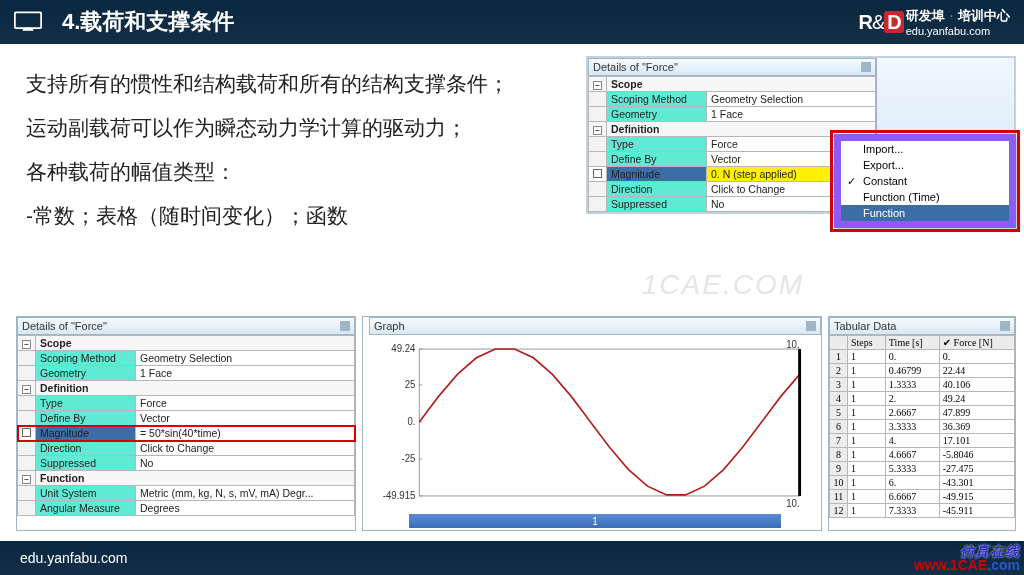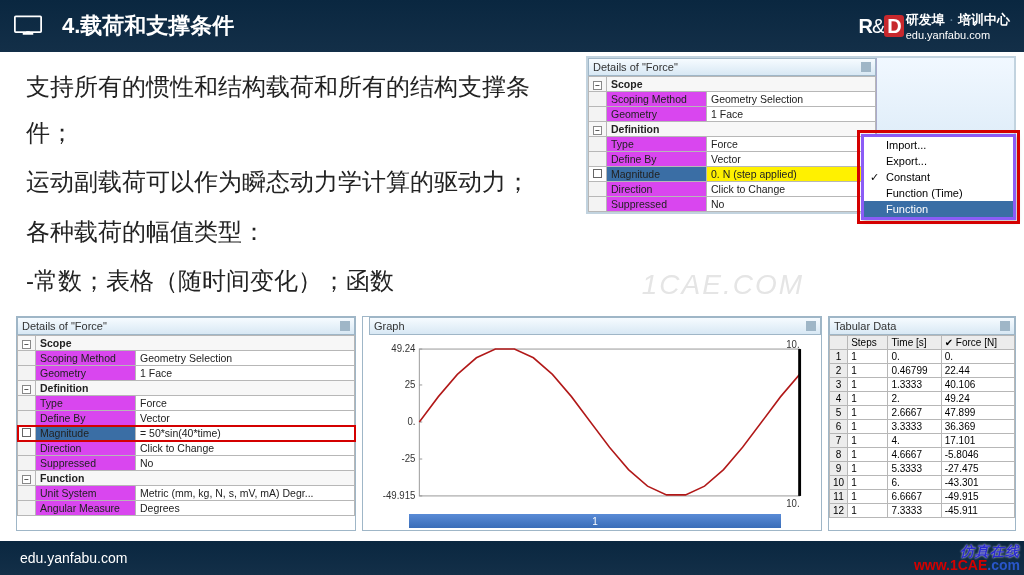--- a/index.html
+++ b/index.html
@@ -7,21 +7,21 @@
     width: 1024px;
     height: 575px;
     font-family: "Microsoft YaHei", Arial, sans-serif;
     background: #fff;
     position: relative;
     overflow: hidden;
   }
   
   .header {
     background: linear-gradient(#0a2740, #132f48);
-    height: 52px;
+    height: 44px;
     display: flex;
     align-items: center;
     color: #fff;
     padding: 0 14px;
     justify-content: space-between;
   }
   .header-left { display: flex; align-items: center; gap: 20px; }
   .monitor-icon svg { width: 28px; height: 22px; display:block; }
   .header-title { font-size: 22px; font-weight: bold; }
   .header-right { display:flex; align-items:center; gap:2px; }
@@ -32,21 +32,21 @@
   .brand-col { display:flex; flex-direction:column; line-height:1.1; }
   .brand-row { display:flex; align-items:center; gap:4px; }
   .sep { color:#5a7c95; }
   
   .body {
     position:absolute; top:44px; bottom:35px; left:0; right:0;
   }
   .intro-text {
     position:absolute;
     left:26px; top:20px; width:520px;
-    font-size:24px; line-height:1.9; color:#222;
+    font-size:21px; line-height:1.9; color:#222;
   }
   .intro-text p { margin-bottom:4px; }
   .watermark1 {
     position:absolute; right:220px; top:225px;
     color:#e5e5e5; font-size:28px; letter-spacing:2px; font-style:italic;
     z-index:0;
     margin-left:37px;
   }
   
   .upper-block {
@@ -63,28 +63,28 @@
   .panel-title .thumb { width:10px; height:10px; background:#9fb6c7; }
   table.prop {
     border-collapse: collapse;
     font-size:10.5px; width:100%; background:#fff;
   }
   table.prop td {
     border:1px solid #b7b7b7; padding:1px 4px; height:15px;
     color:#222;
   }
   table.prop .treecol { width:14px; text-align:center; color:#444; background:#f3f3f3;}
-  table.prop .labelcol { width:100px; background:#d946ef; }
+  table.prop .labelcol { width:100px; background:#5eead4; }
   table.prop .grouprow td { background:#f7f7f7; font-weight:bold; }
   .hl-yellow { background:#fff100 !important; }
   .hl-blue-label { background:#3a6ea5 !important; color:#fff; }
   .red-box { outline:2px solid #d40000; outline-offset:-1px; }
   .menu-popup {
-    position:absolute; right:-2px; top:76px; width:155px;
-    background:#fff; border:3px solid #8b5cf6; font-size:11px;
+    position:absolute; right:-2px; top:76px; width:182px;
+    background:#fff; border:7px solid #8b5cf6; font-size:11px;
     box-shadow:2px 2px 4px rgba(0,0,0,0.25);
     z-index:5;
     outline:3px solid #d40000; outline-offset:1px;
   }
   .menu-popup .mi { padding:2px 8px 2px 22px; position:relative; }
   .menu-popup .mi.check:before { content:"✓"; position:absolute; left:6px; }
   .menu-popup .mi.hl { background:#3a6ea5; color:#fff; }
   .upper-wrap { position:relative; display:flex; }
   .upper-left { width:288px; }
   .upper-right-bg { flex:1; background:linear-gradient(#f1f8ff,#cfe3f3); border-left:1px solid #aac; }
@@ -93,21 +93,21 @@
     position:absolute; left:16px; right:8px; top:272px; height:215px;
     display:flex; gap:6px;
   }
   .lower-panel { border:1px solid #9fb6c7; display:flex; flex-direction:column; background:#fff; }
   .lp-details { width:340px; }
   .lp-graph   { flex:1;padding-left:6px; }
   .lp-tabular { width:188px; }
   .graph-body { flex:1; position:relative; background:#fff; margin:4px; }
   .graph-body svg { width:100%; height:100%; }
   .graph-slider { height:14px; background:linear-gradient(#5a8bd6,#3a6db8); margin:0 40px 2px 40px; display:flex; align-items:center; justify-content:center; color:#fff; font-size:10px;}
-  .tab-scroll { flex:1; overflow:hidden; }
+  .tab-scroll { flex:1; overflow:hidden;font-family:Liberation Serif, serif; }
   table.tabdata { border-collapse:collapse; font-size:10px; width:100%; }
   table.tabdata td, table.tabdata th { border:1px solid #b7b7b7; padding:1px 3px; text-align:left; }
   table.tabdata th { background:#ececec; font-weight:normal; }
   table.tabdata td.idx { background:#ececec; text-align:center; width:18px; }
   
   .footer {
     position:absolute; bottom:0; left:0; right:0; height:34px;
     background:linear-gradient(#0a2740,#132f48); color:#fff;
     display:flex; align-items:center; justify-content:space-between;
     padding:0 20px; font-size:14px;

